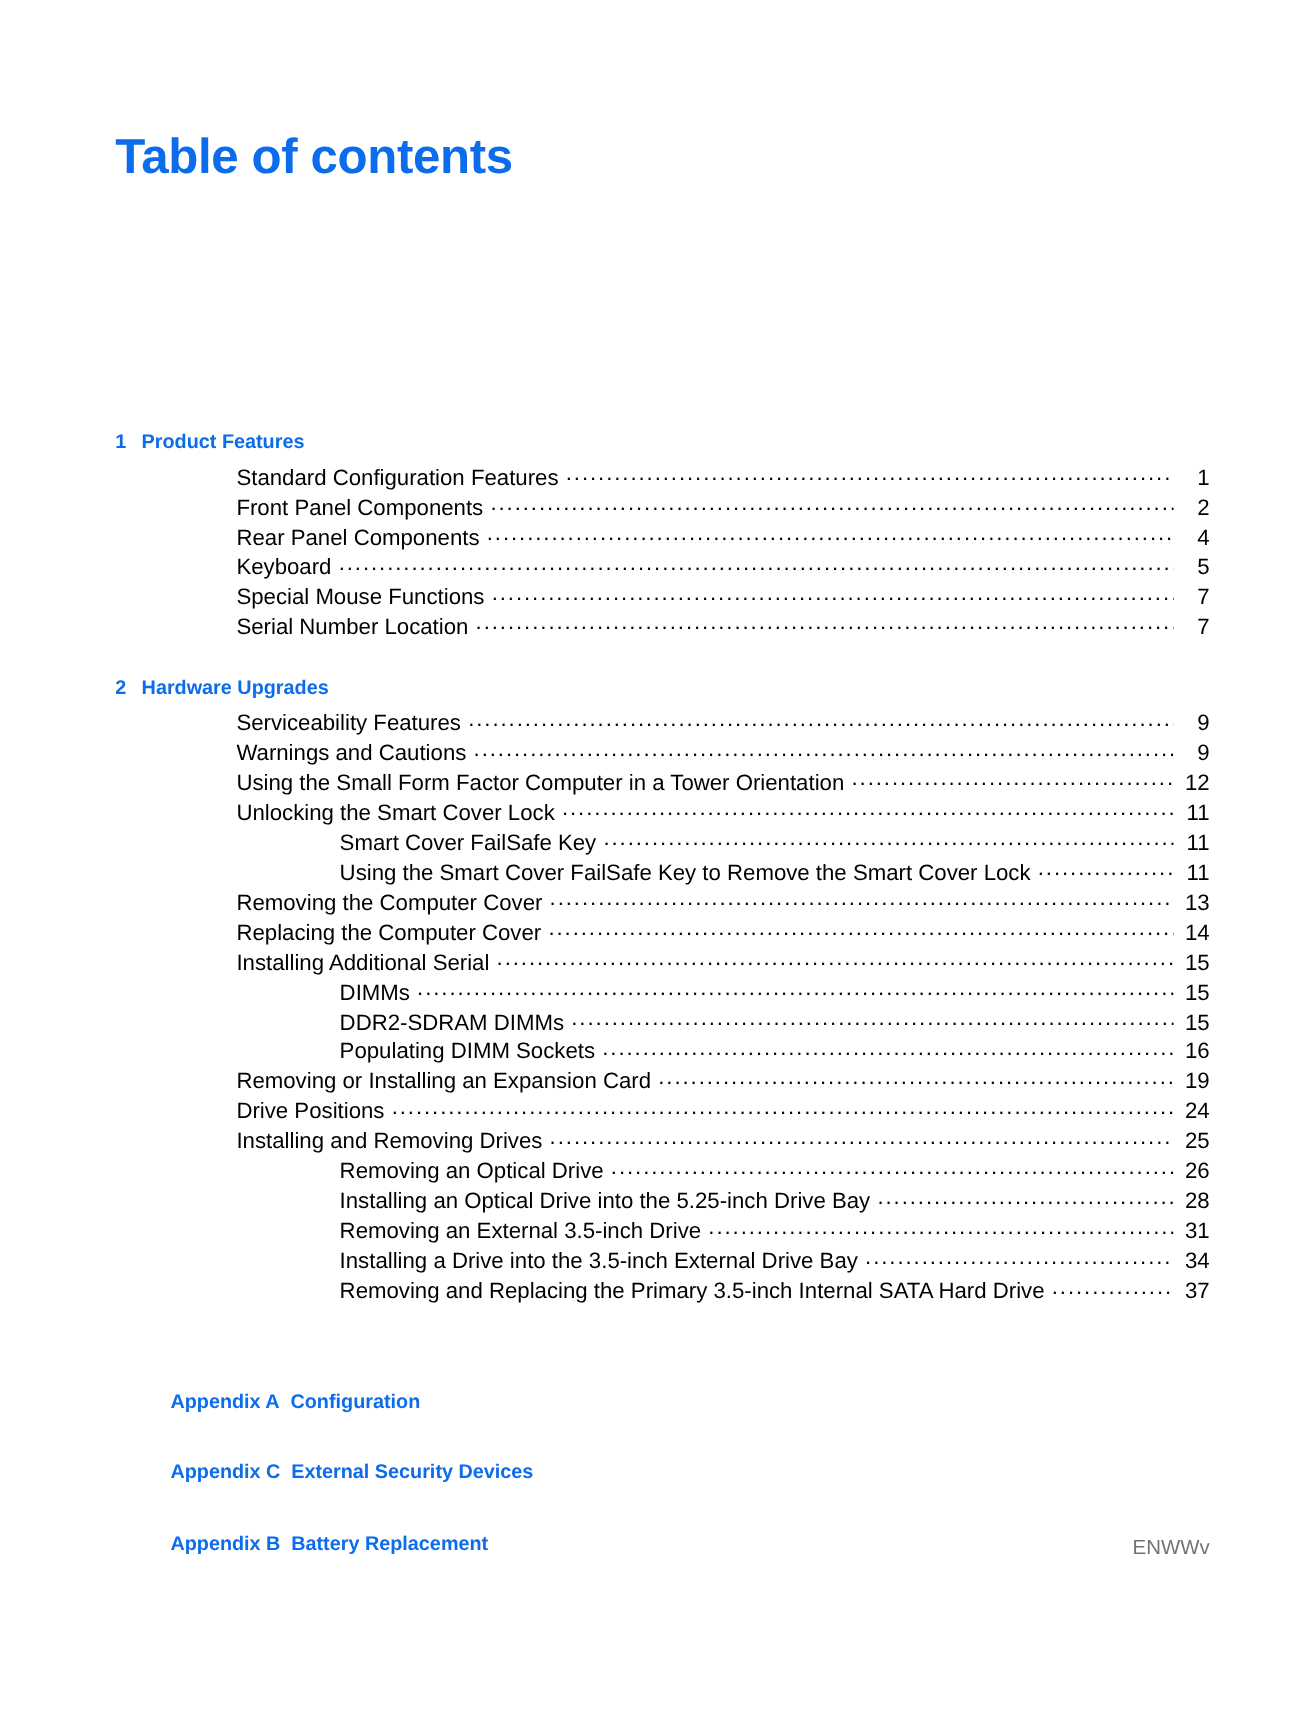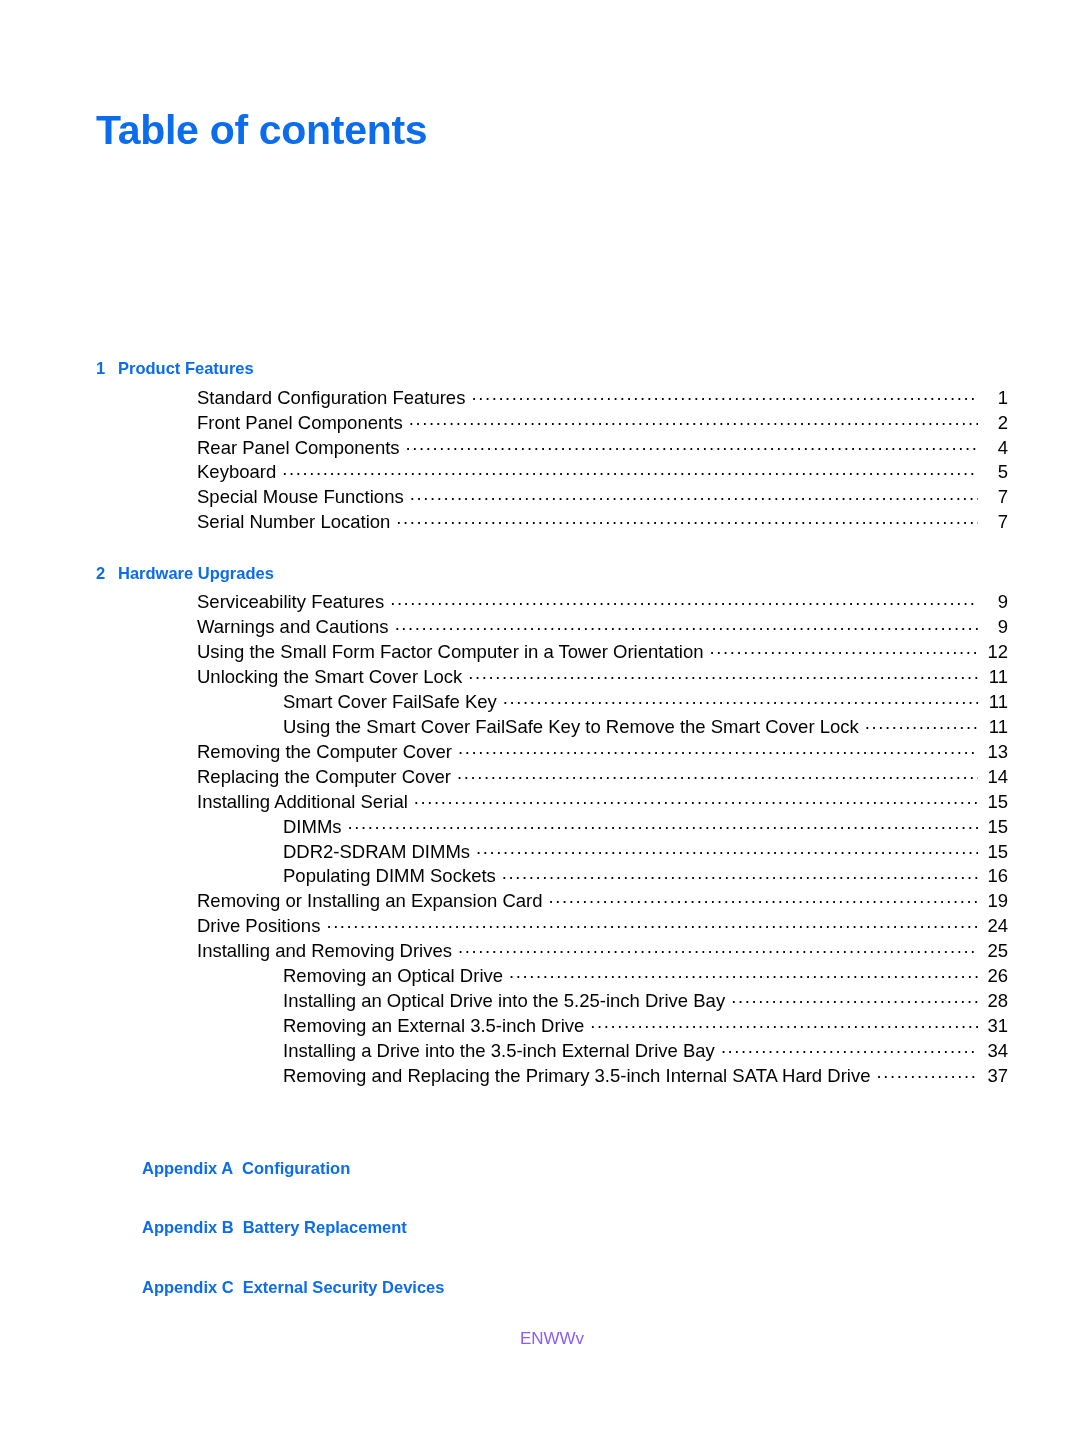--- a/index.html
+++ b/index.html
@@ -132,27 +132,27 @@
   .appendix-heading:last-child { margin-bottom: 0; }
   .appendix-heading .ap-num {
     display: inline-block;
     margin-right: 9px;
   }
 
   
   .footer {
     position: absolute;
     left: 96px;
-    top: 1329px;
+    top: 1280px;
     width: 912px;
     display: flex;
-    justify-content: center;
+    justify-content: flex-end;
     align-items: baseline;
     font-size: 17px;
-    color: #8b5cf6;
+    color: #737373;
   }
   .footer .f-left { font-weight: normal; }
   .footer .f-right { font-weight: normal; }
 </style>
 </head>
 <body>
 
 <div class="page">
 
   <div class="doc-title">Table of contents</div>
@@ -301,26 +301,26 @@
         </div>
       </div>
     </div>
 
   <div class="appendix-list">
       <div class="appendix-heading">
         <span class="ap-num">Appendix A</span>
         <span class="ap-label">Configuration</span>
       </div>
       <div class="appendix-heading">
+        <span class="ap-num">Appendix C</span>
+        <span class="ap-label">External Security Devices</span>
+      </div>
+      <div class="appendix-heading">
         <span class="ap-num">Appendix B</span>
         <span class="ap-label">Battery Replacement</span>
-      </div>
-      <div class="appendix-heading">
-        <span class="ap-num">Appendix C</span>
-        <span class="ap-label">External Security Devices</span>
       </div>
     </div>
 
   <div class="footer">
     <span class="f-left">ENWW</span>
     <span class="f-right">v</span>
   </div>
 
 </div>
 

